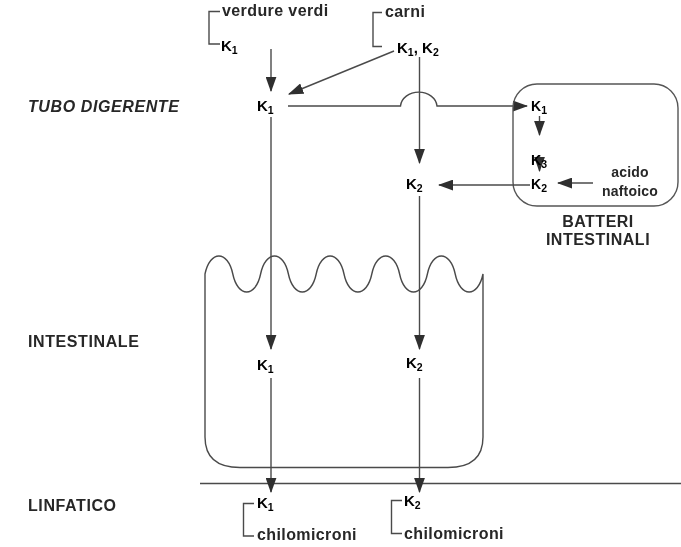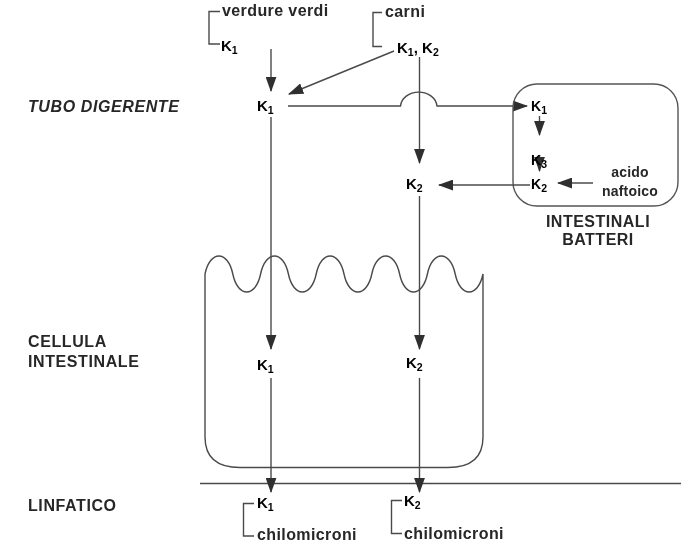--- a/index.html
+++ b/index.html
@@ -70,21 +70,20 @@
       <path d="M271,378 V492" marker-end="url(#ah)"></path>
       <path d="M419.5,378 V492" marker-end="url(#ah)"></path>
 
       <path d="M254,503.5 H243.5 V536 H254"></path>
       <path d="M402,500.5 H391.5 V533.5 H402"></path>
     </g>
   </svg>
 
   <div class="lbl caps" style="left:28px; top:99px;font-style:italic;">TUBO DIGERENTE</div>
   <div class="lbl caps stack" style="left:28px; top:332px;">
-    <span>CELLULA</span>
     <span>INTESTINALE</span>
   </div>
   <div class="lbl caps stack" style="left:28px; top:496px;">
     <span>LINFATICO</span>
   </div>
 
   <div class="lbl" style="left:222px; top:3px;">verdure verdi</div>
   <div class="lbl" style="left:385px; top:4px;">carni</div>
 
   <div class="knode" style="left:221px; top:37px;">
@@ -107,22 +106,22 @@
     <span>K</span><sub>3</sub>
   </div>
   <div class="knode boxk" style="left:531px; top:176px;">
     <span>K</span><sub>2</sub>
   </div>
   <div class="lbl acido stack center-block" style="left:594px; top:163px; width:72px;">
     <span>acido</span>
     <span>naftoico</span>
   </div>
   <div class="lbl caps batteri stack center-block" style="left:535px; top:213px; width:126px;">
+    <span>BATTERI</span>
     <span>INTESTINALI</span>
-    <span>BATTERI</span>
   </div>
 
   <div class="knode" style="left:257px; top:356px;">
     <span>K</span><sub>1</sub>
   </div>
   <div class="knode" style="left:406px; top:354px;">
     <span>K</span><sub>2</sub>
   </div>
 
   <div class="knode" style="left:257px; top:494px;">

